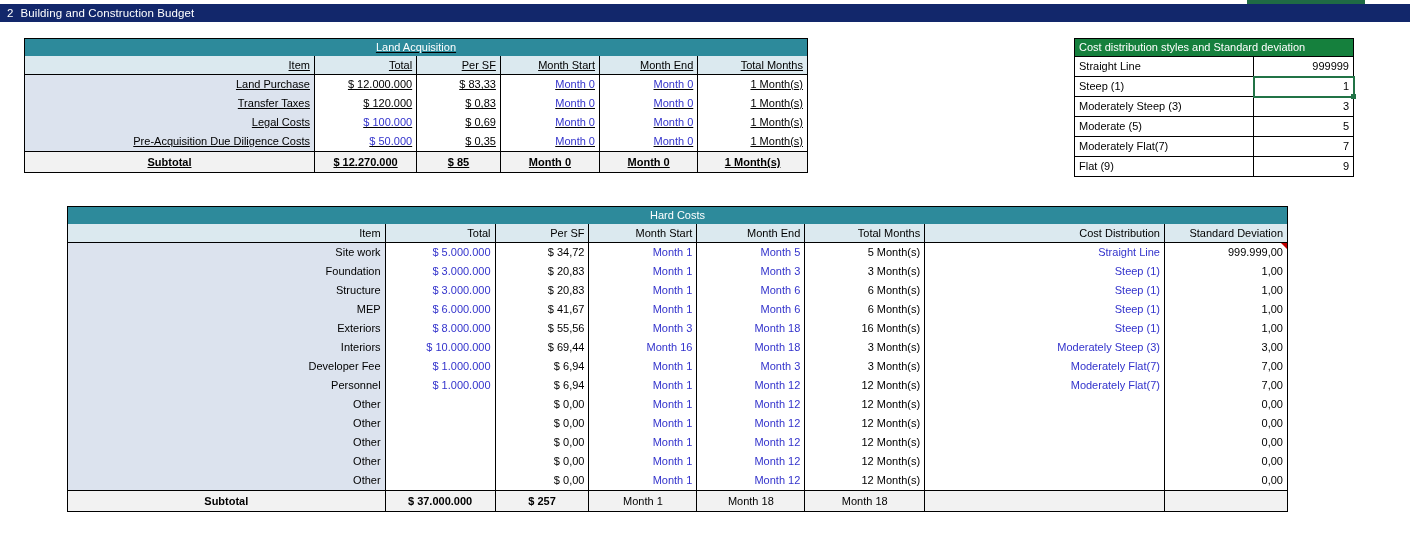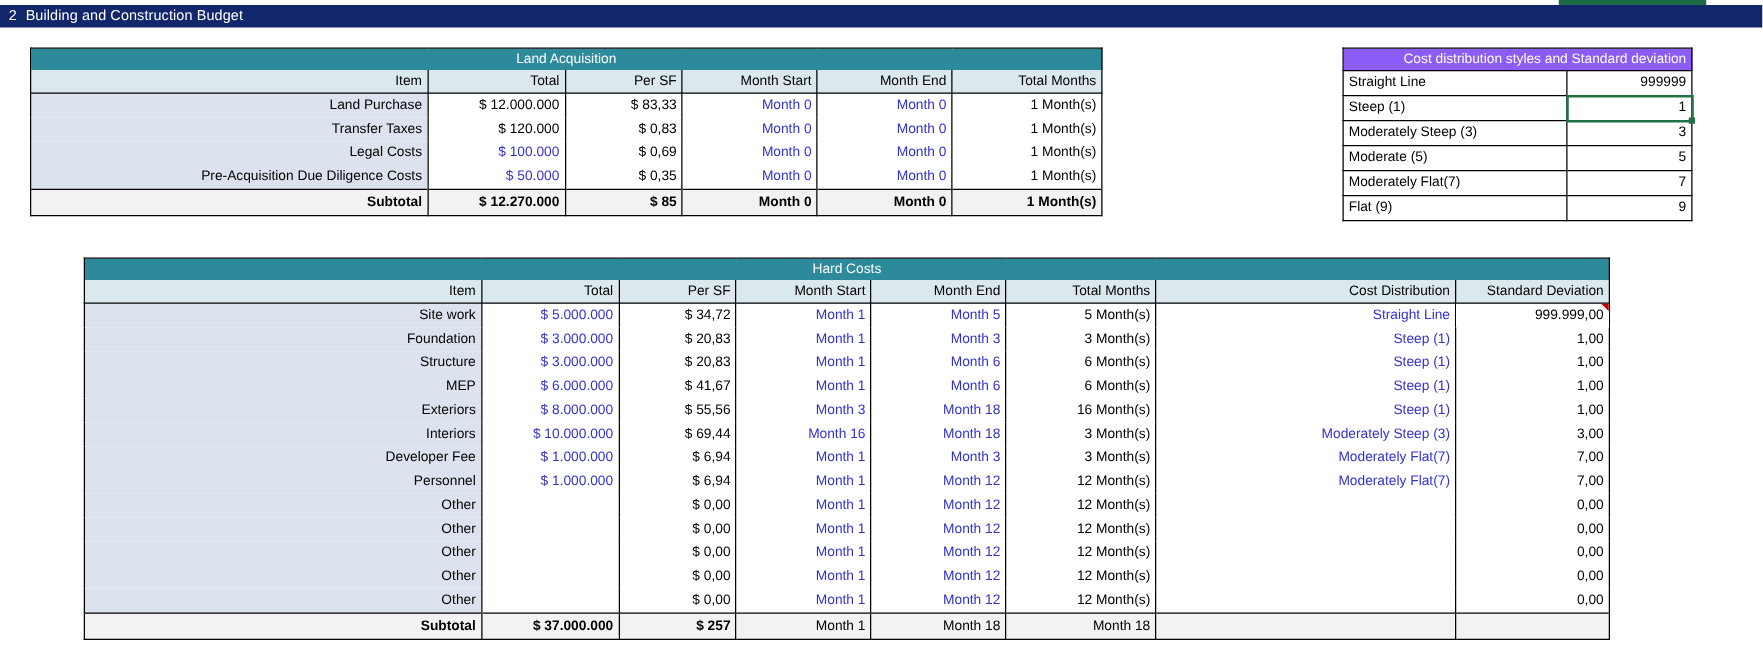--- a/index.html
+++ b/index.html
@@ -90,28 +90,28 @@
   .dark{color:#000000;}
 
   
   .subtotal td{
     background:#f2f2f2;
     font-weight:bold;
     border-top:1.5px solid #000;
     border-bottom:1.5px solid #000;
     border-left:1px solid #000;
     border-right:1px solid #000;
-    text-align:right;
+    text-align:center;
     height:20px;line-height:20px;
   }
   .subtotal td.plain{font-weight:normal;}
   .subtotal td.blank{background:#f2f2f2;}
 
   
-  #land-table{left:24px;top:38px;width:858px;}
+  #land-table{left:24px;top:38px;width:784px;text-decoration:underline;}
   #land-table col.c-item{width:318px;}
   #land-table col.c-tot{width:110px;}
   #land-table col.c-psf{width:94px;}
   #land-table col.c-ms{width:108px;}
   #land-table col.c-me{width:108px;}
   #land-table col.c-tm{width:120px;}
 
   
   #hard-table{left:24px;top:206px;width:1221px;margin-left:43px;}
   #hard-table col.c-item{width:318px;}
@@ -137,21 +137,21 @@
     border-collapse:collapse;font-size:11px;
   }
   #dist-panel col.c-lbl{width:180px;}
   #dist-panel col.c-val{width:100px;}
   #dist-panel td{
     height:19px;line-height:19px;padding:0 4px;
     border:1px solid #000;box-sizing:border-box;
     background:#ffffff;white-space:nowrap;
   }
   #dist-panel tr.banner td{
-    background:#8b5cf6;color:#fff;text-align:right;
+    background:#15803d;color:#fff;text-align:left;
     height:17px;line-height:17px;
   }
   #dist-panel td.val{text-align:right;}
   #dist-panel td.lbl{text-align:left;}
   
   #dist-panel td.selected{
     outline:2px solid #217346;
     outline-offset:-1px;
     position:relative;
   }

